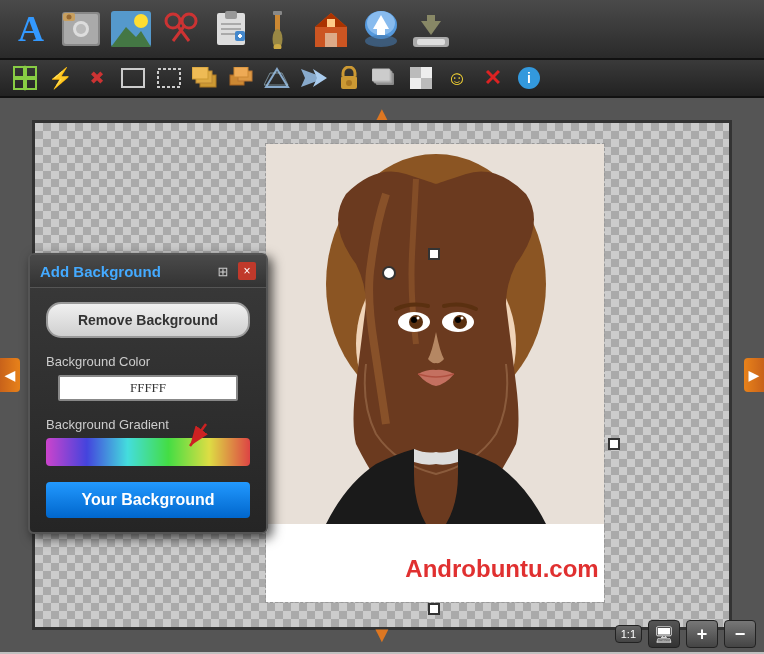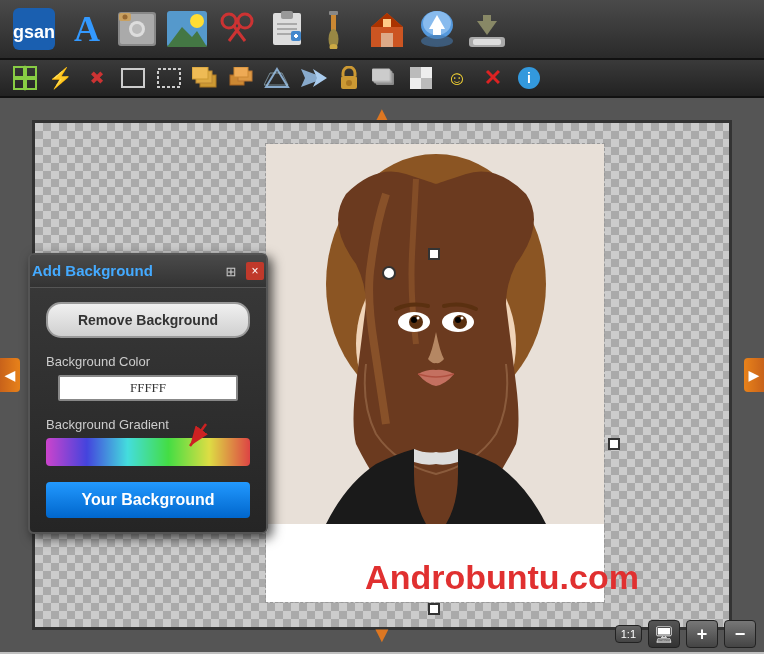--- a/index.html
+++ b/index.html
@@ -187,23 +187,23 @@
       background: linear-gradient(to bottom, #3a3a3a, #252525);
       border: 2px solid #555;
       border-radius: 6px;
       z-index: 100;
       box-shadow: 4px 4px 12px rgba(0,0,0,0.7);
       overflow: hidden;
     }
 
     .panel-header {
       background: linear-gradient(to bottom, #4a4a4a, #333);
-      padding: 7px 2px;
-      display: flex;
-      align-items: flex-start;
+      padding: 7px 10px;
+      display: flex;
+      align-items: center;
       justify-content: space-between;
       border-bottom: 1px solid #555;
     }
 
     .panel-title {
       color: #4af;
       font-size: 15px;
       font-weight: bold;
     }
 
@@ -319,26 +319,20 @@
       background-position: 0 0, 0 8px, 8px -8px, -8px 0px;
       background-color: #ccc;
     }
 
   </style>
 </head>
 <body>
 
 <div class="top-toolbar">
 
-  <div class="toolbar-icon" style="width:52px;">
-    <svg width="42" height="42" viewBox="0 0 42 42">
-      <rect width="42" height="42" rx="6" fill="#1a5fb0"></rect>
-      <text x="21" y="30" text-anchor="middle" font-size="18" fill="white" font-weight="bold">gsan</text>
-    </svg>
-  </div>
   <div class="toolbar-icon" style="color:#3399ff; font-weight:bold; font-size:36px; font-family:serif;">A</div>
   <div class="toolbar-icon">
     <svg width="38" height="34" viewBox="0 0 38 34">
       <rect width="38" height="34" rx="3" fill="#888"></rect>
       <rect x="2" y="2" width="34" height="30" rx="2" fill="#aaa"></rect>
       <circle cx="19" cy="17" r="8" fill="#ddd"></circle>
       <circle cx="19" cy="17" r="5" fill="#bbb"></circle>
       <rect x="1" y="1" width="12" height="8" rx="2" fill="#c8a060"></rect>
       <circle cx="7" cy="5" r="2.5" fill="#805020" opacity="0.7"></circle>
     </svg>
@@ -532,21 +526,21 @@
         <rect x="0" y="380" width="340" height="80" fill="white"></rect>
       </svg>
     </div>
 
     <div style="position:absolute; left:393px; top:125px; width:12px; height:12px; background:white; border:2px solid #333;"></div>
     <div style="position:absolute; left:573px; top:315px; width:12px; height:12px; background:white; border:2px solid #333;"></div>
     <div style="position:absolute; left:393px; top:480px; width:12px; height:12px; background:white; border:2px solid #333;"></div>
 
     <div style="position:absolute; left:347px; top:143px; width:14px; height:14px; border:2px solid #333; border-radius:50%; background:white;"></div>
 
-    <div class="watermark" style="bottom:30px; left:240px; font-size:34px;">Androbuntu.com</div>
+    <div class="watermark" style="bottom:44px; left:240px; font-size:24px;">Androbuntu.com</div>
   </div>
 
   <div class="arrow-left">◀</div>
   <div class="arrow-right">▶</div>
 
   <div style="position:absolute; bottom:4px; left:50%; transform:translateX(-50%); color:#dd7722; font-size:22px; cursor:pointer;">▼</div>
 
   <div class="bottom-strip">
     <div class="bottom-btn-ratio">1:1</div>
     <div class="bottom-btn" style="font-size:16px;">🖥</div>

